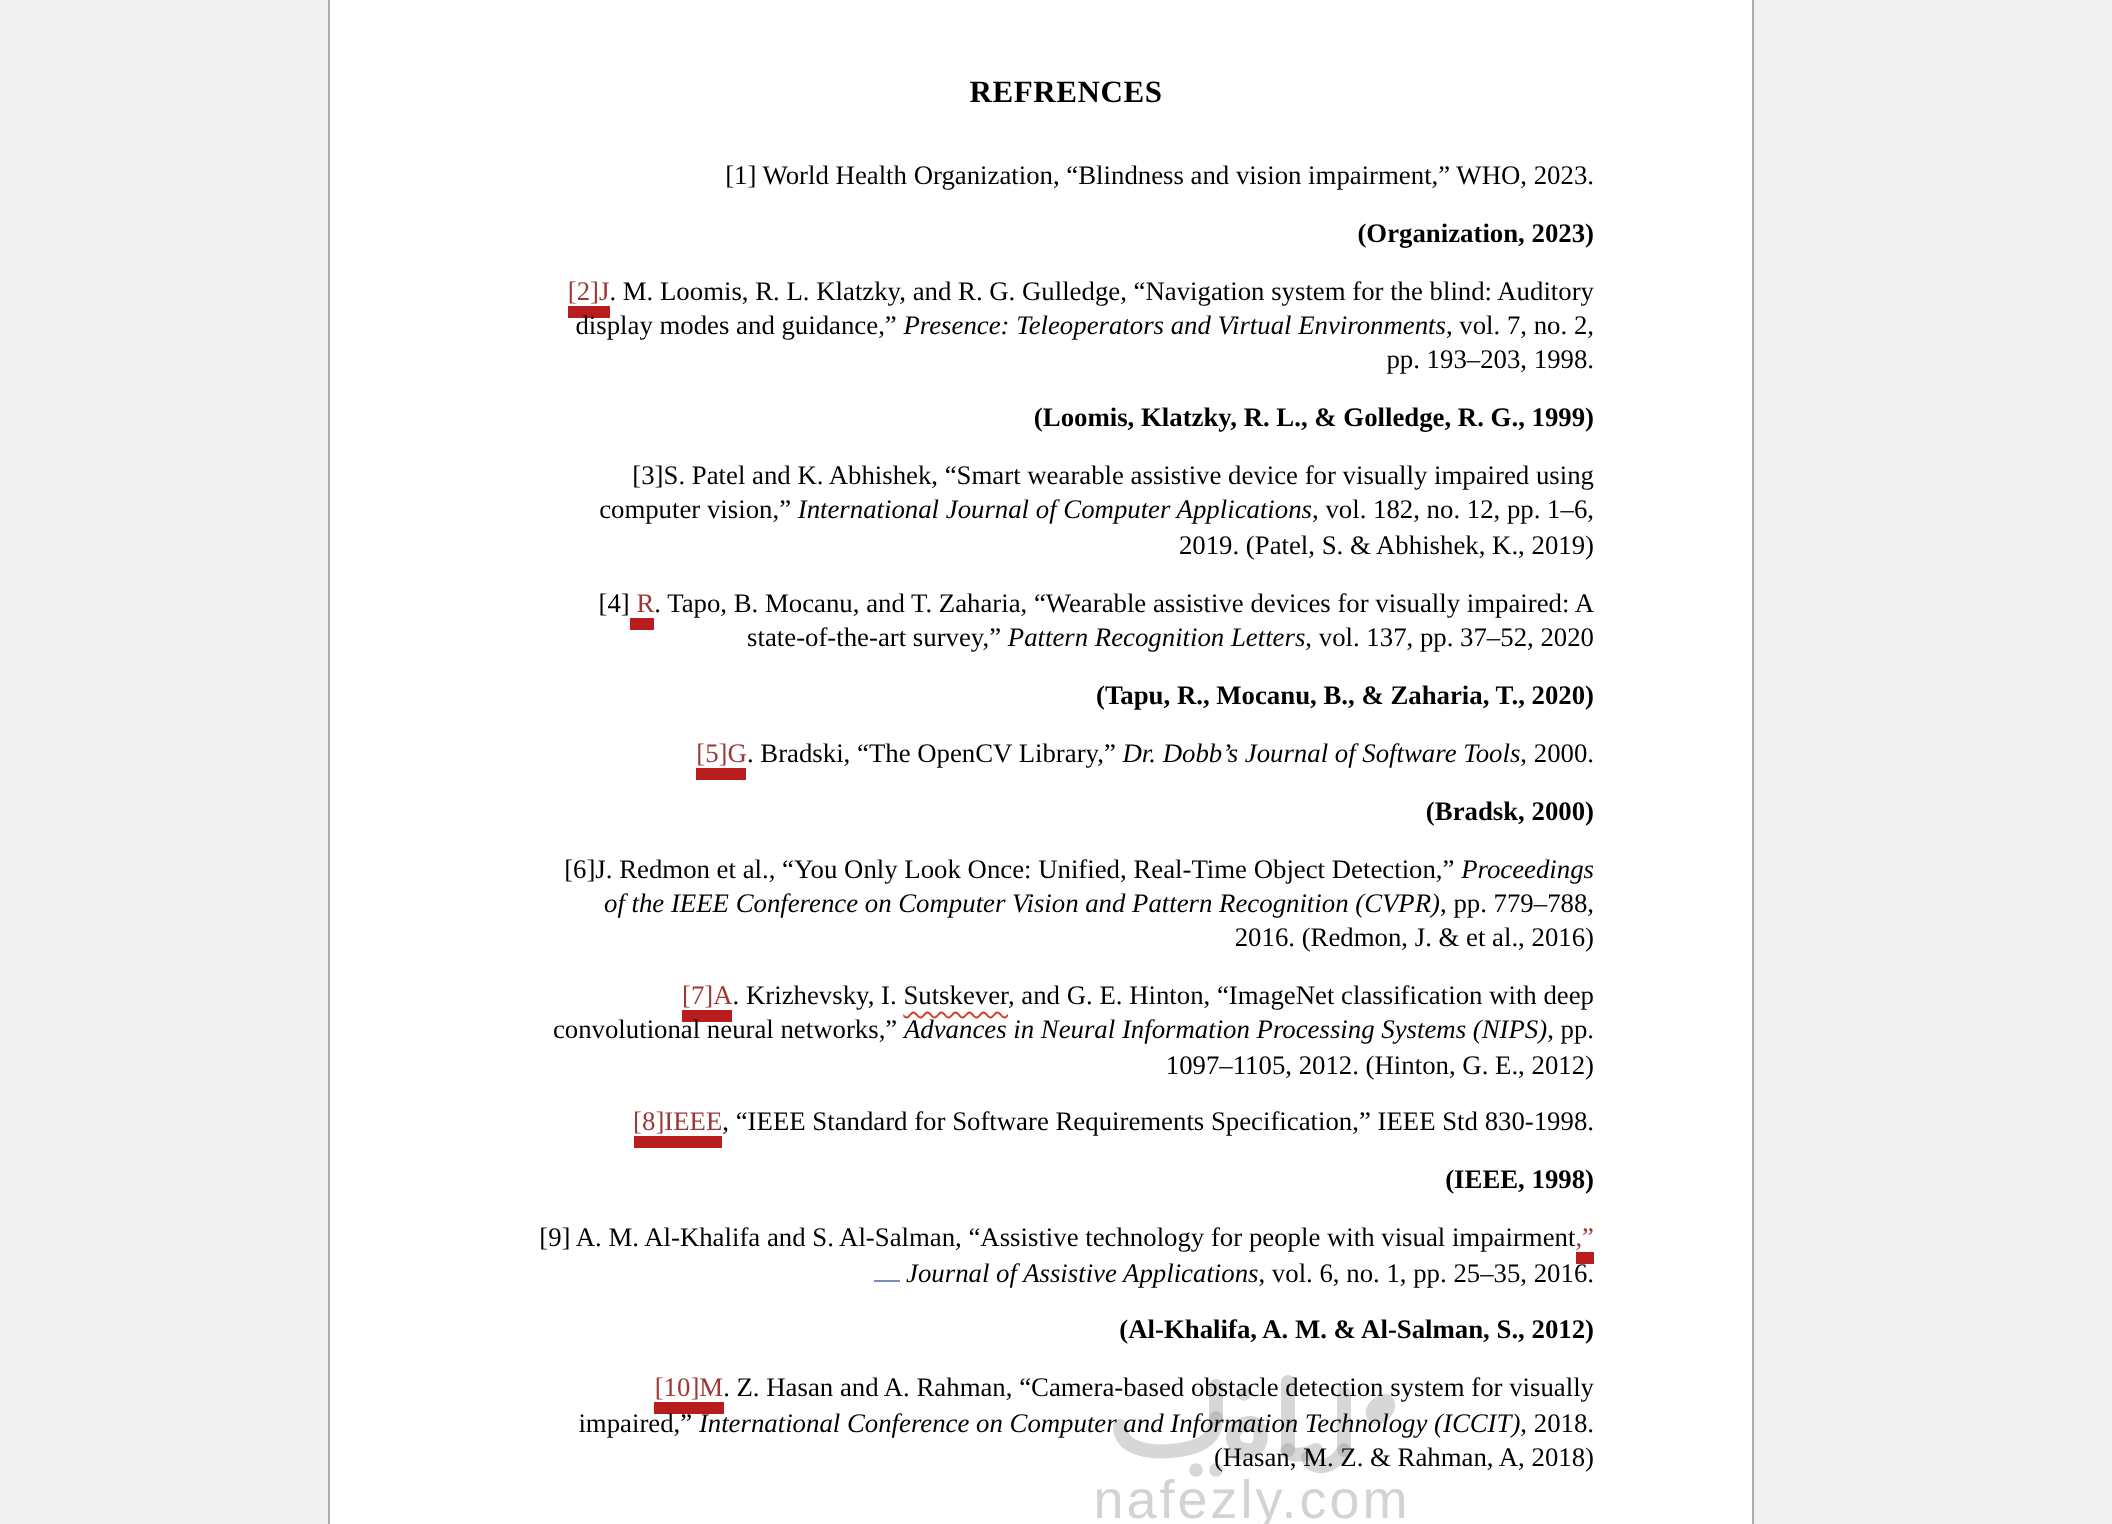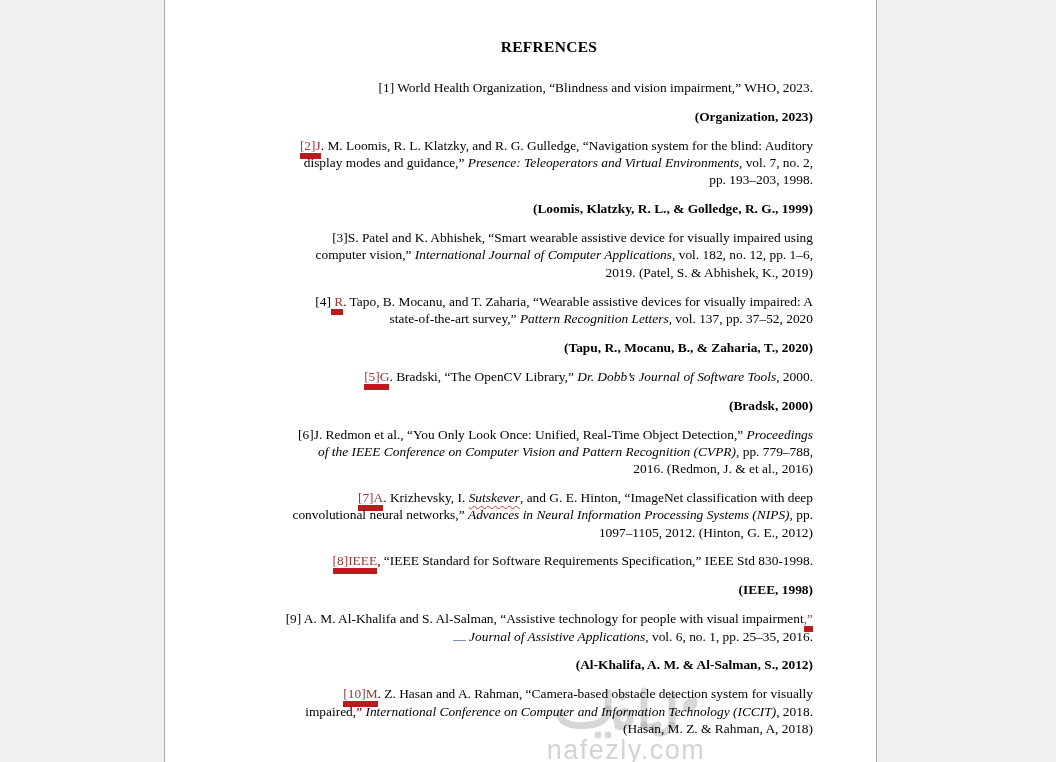--- a/index.html
+++ b/index.html
@@ -13,21 +13,21 @@
   .doc-page {
     position:absolute;
     left:164px; top:0;
     width:713px; height:762px;
     background:#ffffff;
     border-left:1px solid #ababab;
     border-right:1px solid #ababab;
   }
   .doc-content {
     position:absolute;
-    left:120px; top:0;
+    left:104px; top:0;
     width:528px;
     z-index:1;
   }
   .doc-title {
     margin-top:38px;
     margin-bottom:23px;
     text-align:center;
     font-size:15.5px;
     font-weight:bold;
     letter-spacing:.3px;
@@ -45,21 +45,20 @@
   .run-r {
     color:#9c3734;
     border-bottom:6px solid #b91c1c;
   }
   .run-w {
     text-decoration:underline;
     text-decoration-style:wavy;
     text-decoration-color:#cf3a28;
     text-decoration-thickness:1px;
     text-underline-offset:3px;
-    font-style:italic;
   }
   .run-u {
     display:inline-block;
     width:13px;
     height:12px;
     border-bottom:1px solid #7a8fb8;
   }
   .watermark {
     position:absolute;
     left:296px; top:683px;

